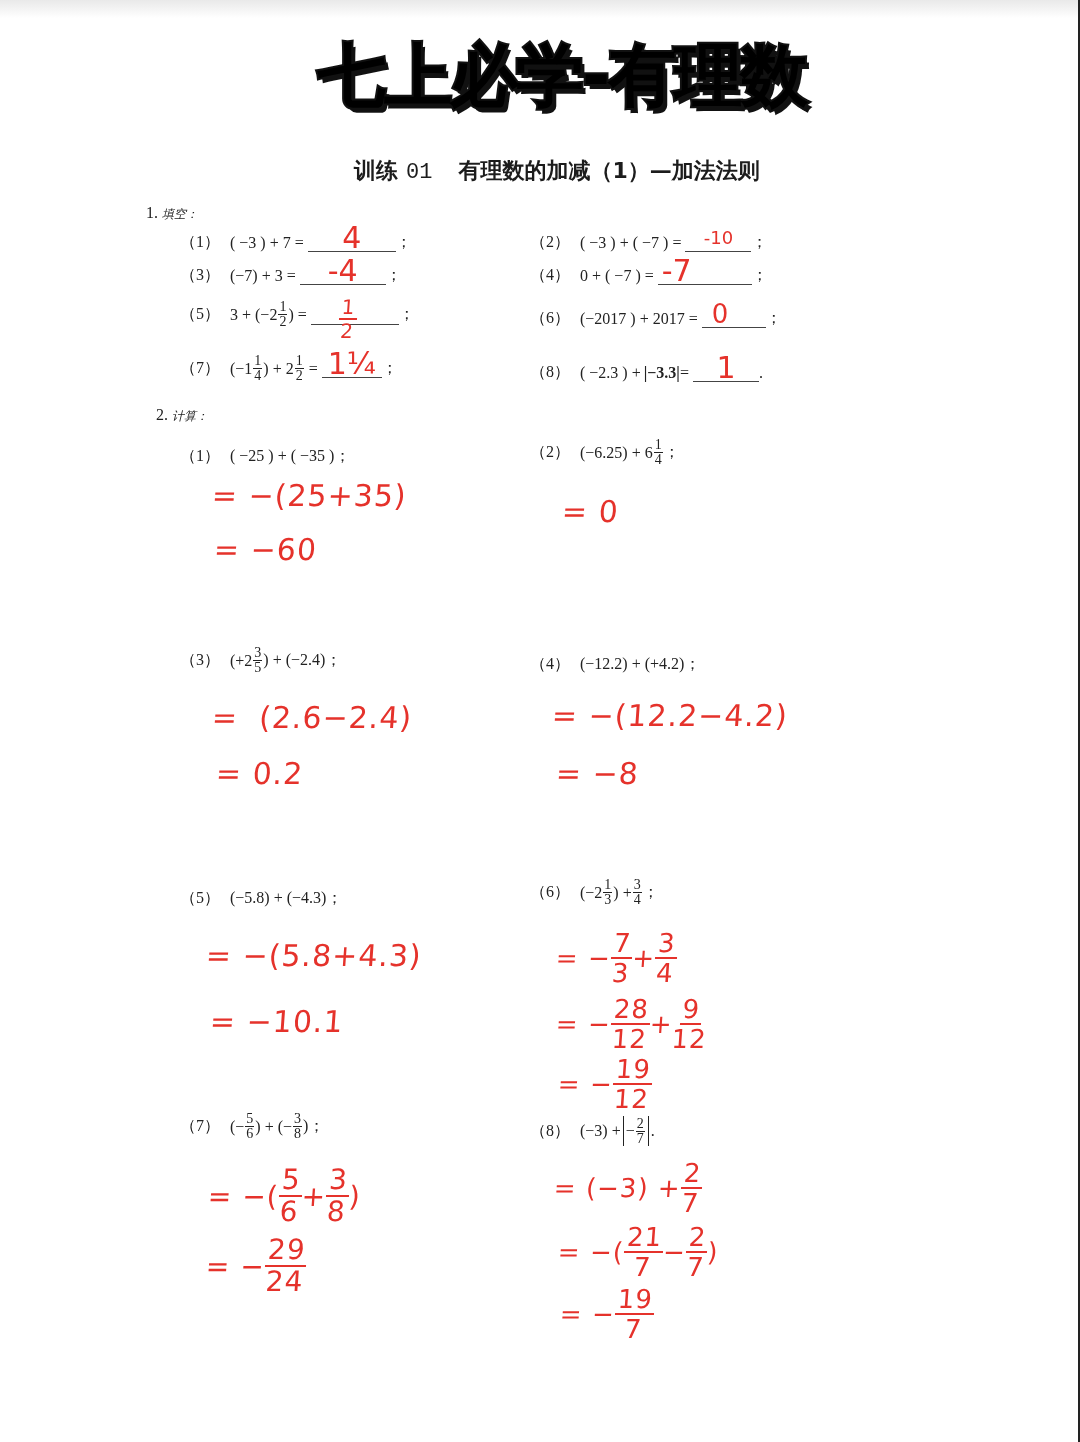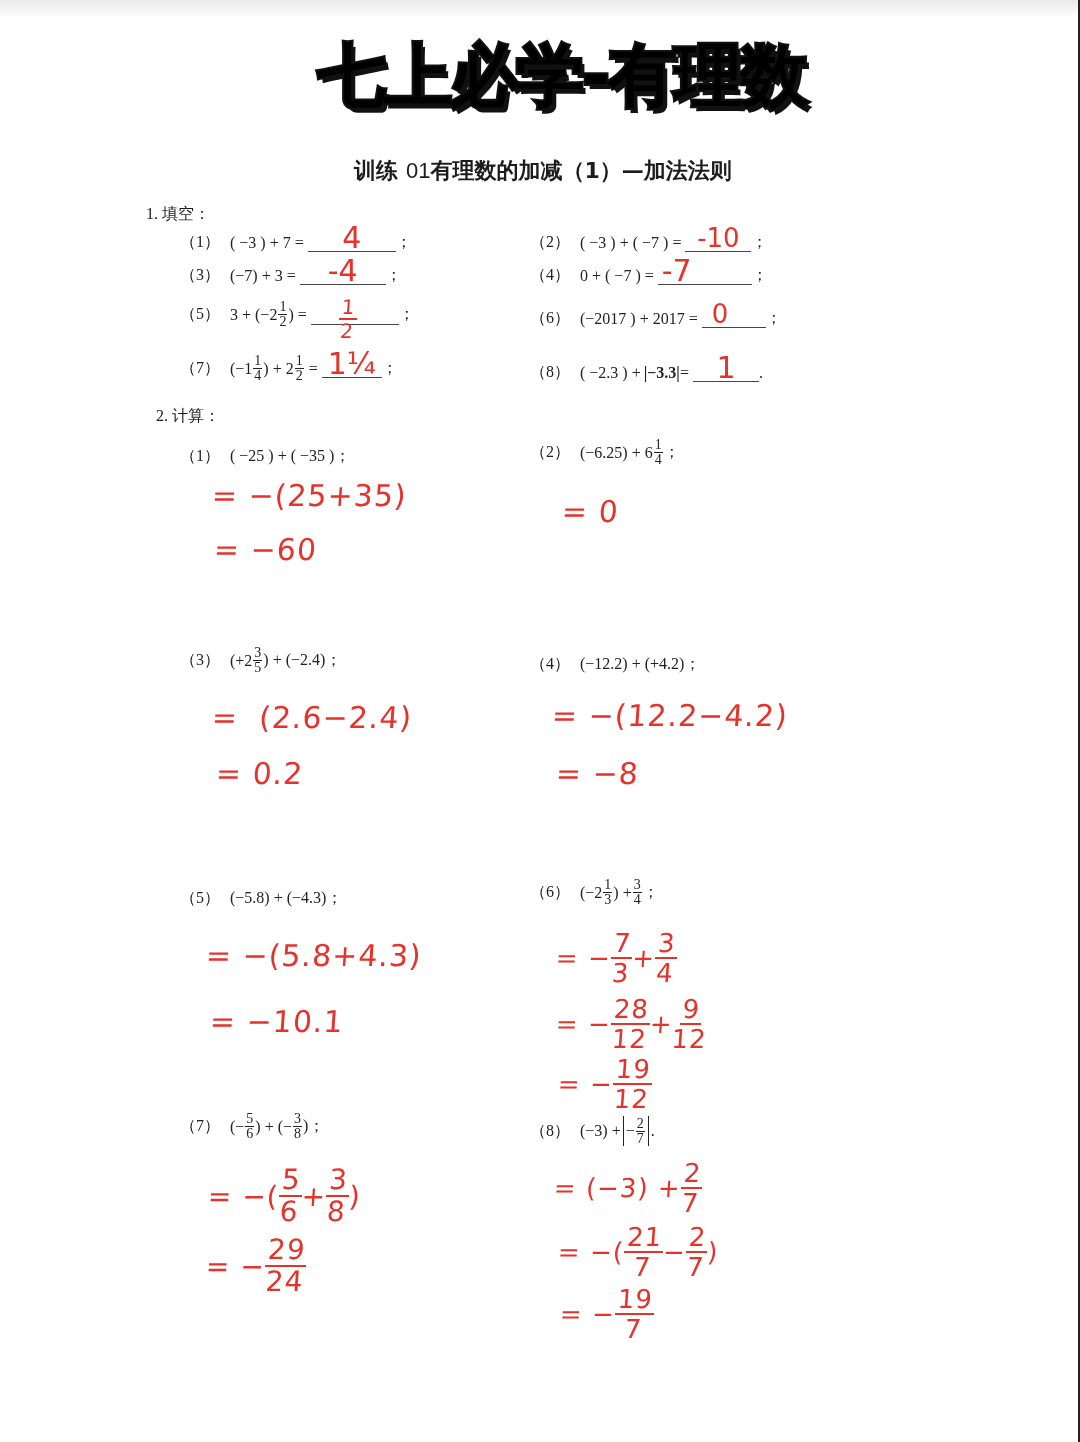--- a/index.html
+++ b/index.html
@@ -12,24 +12,24 @@
 
   .big-title { position: absolute; left: 318px; top: 36px; width: 520px; height: 80px;
     font-family: "DejaVu Sans", sans-serif; font-weight: bold; font-size: 68px; line-height: 80px;
     color: #000000; letter-spacing: -2px; white-space: nowrap;
     -webkit-text-stroke: 4px #111;
     paint-order: stroke fill;
     text-shadow: 4px 5px 0 #111; }
 
   .section-title { position: absolute; left: 354px; top: 156px; font-family: "DejaVu Sans", sans-serif;
     font-weight: bold; font-size: 22px; color: #1c1c1c; white-space: nowrap; }
-  .section-title .num { font-family: Liberation Sans, sans-serif; font-weight: normal; margin-left: 8px; font-size: 22px; text-align: center; }
+  .section-title .num { font-family: Liberation Mono, monospace; font-weight: normal; margin-left: 8px; margin-right: 26px; font-size: 22px; text-align: center; }
 
   .q-head { position: absolute; font-size: 16px; color: #1d1d1d; white-space: nowrap; font-family: "Liberation Serif", serif; }
-  .q-head .cn { font-family: "DejaVu Sans", sans-serif; font-size: 16px; }
+  .q-head .cn { font-family: "DejaVu Sans", sans-serif; font-size: 12px; font-style: italic; }
 
   .item { position: absolute; font-family: "Liberation Serif", serif; font-size: 16px; color: #222; white-space: nowrap; display: flex; align-items: center; }
   .item .idx { margin-right: 10px; }
   .frac { display: inline-flex; flex-direction: column; align-items: center; vertical-align: middle; font-size: 14px; line-height: 14px; margin: 0 1px; }
   .frac .n { border-bottom: 1px solid #222; padding: 0 1px; }
   .blank { display: inline-block; border-bottom: 1px solid #444; height: 18px; position: relative; margin-left: 4px; }
   .abs-bar { display: inline-block; width: 1px; height: 30px; background: #222; margin: 0 2px; vertical-align: middle; }
 
   .hand { position: absolute; color: #e5322b; font-family: "DejaVu Sans", sans-serif; white-space: nowrap;
     transform: skewX(-4deg); letter-spacing: 1px; }
@@ -61,21 +61,21 @@
   <span class="blank" style="width:88px;">
       <span class="ans">4</span>
     </span>
   <span>；</span>
 </div>
 
 <div class="item" style="left:530px; top:232px;">
   <span class="idx">（2）</span>
   <span>( −3 ) + ( −7 ) =</span>
   <span class="blank" style="width:66px;">
-      <span class="ans" style="font-size:26px;margin-top:42px;">-10</span>
+      <span class="ans" style="font-size:18px;margin-top:42px;">-10</span>
     </span>
   <span>；</span>
 </div>
 
 <div class="item" style="left:180px; top:265px;">
   <span class="idx">（3）</span>
   <span>(−7) + 3 =</span>
   <span class="blank" style="width:86px;">
       <span class="ans">-4</span>
     </span>

